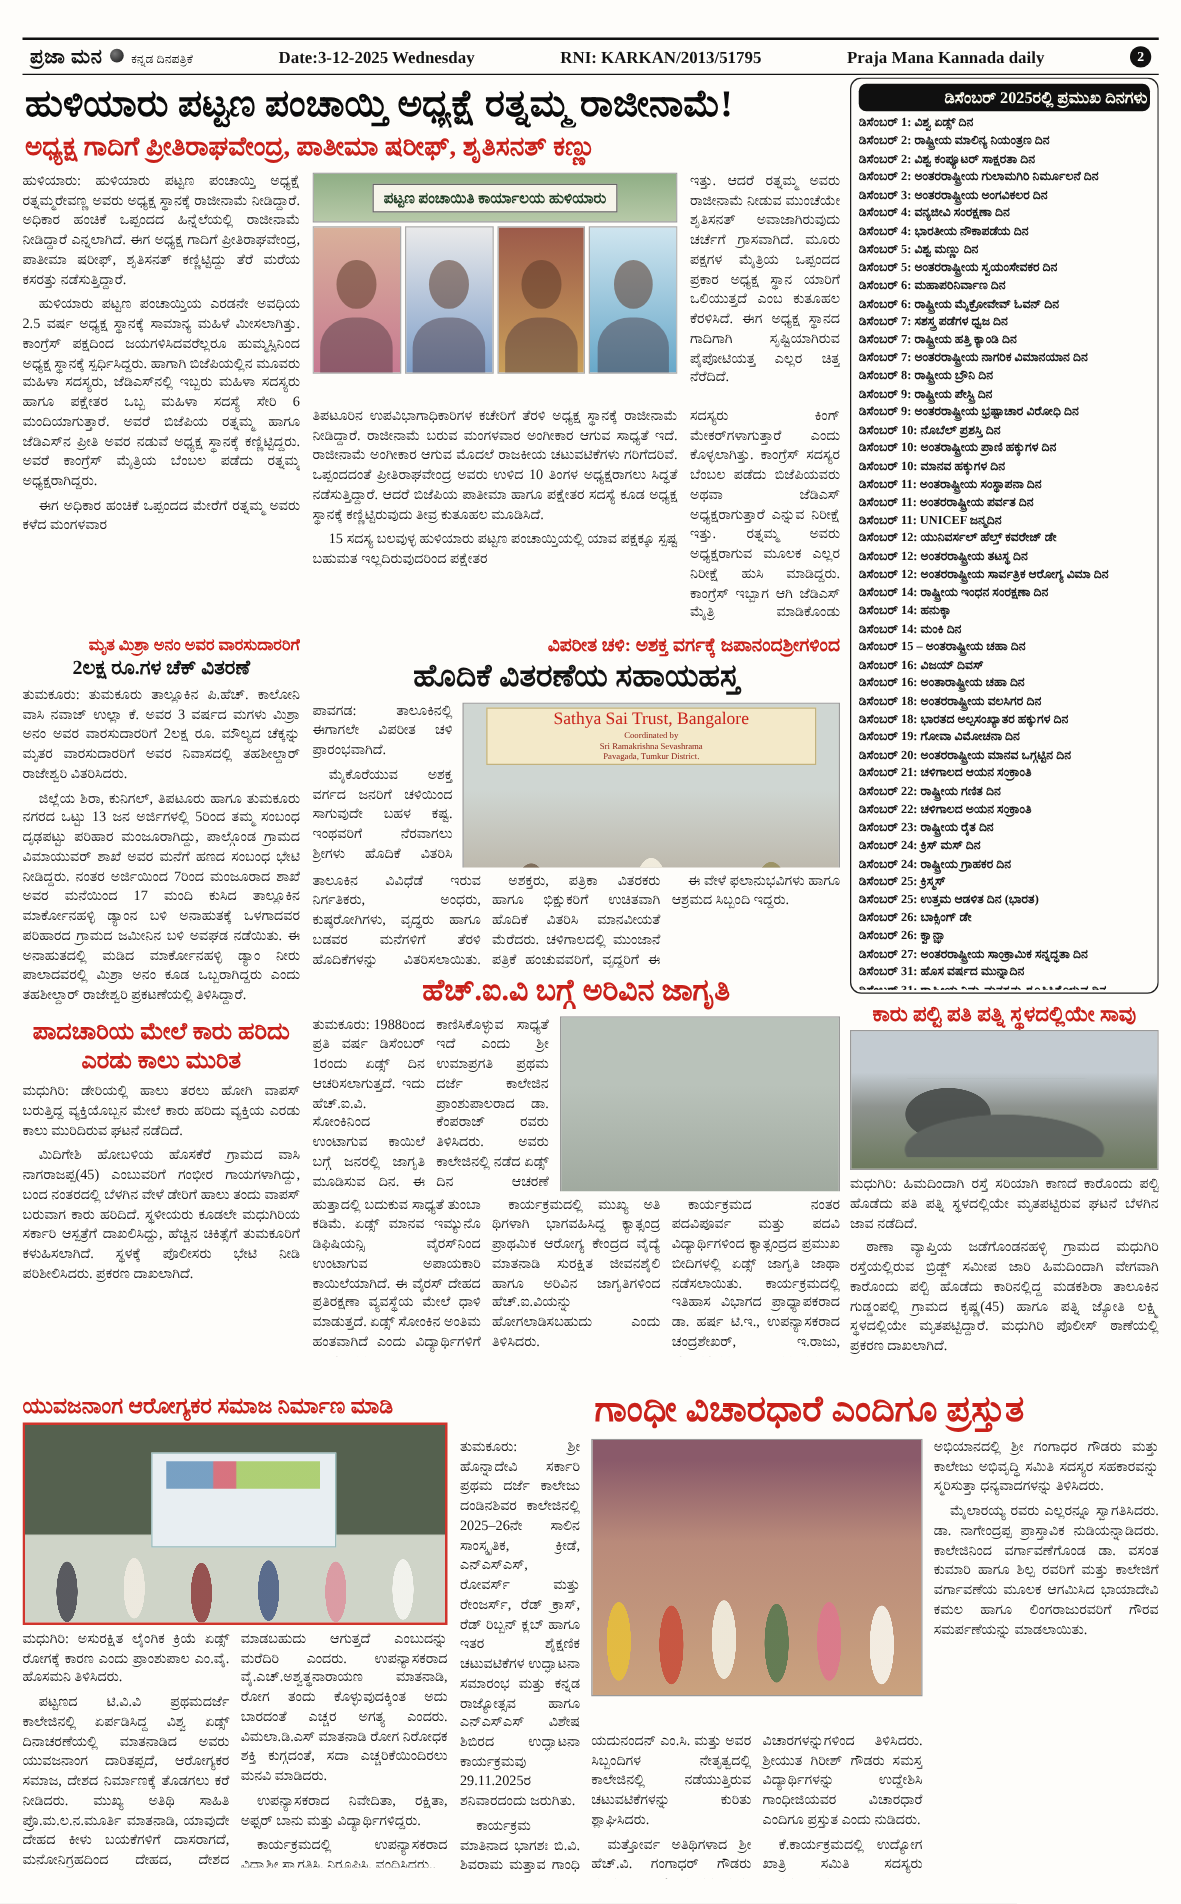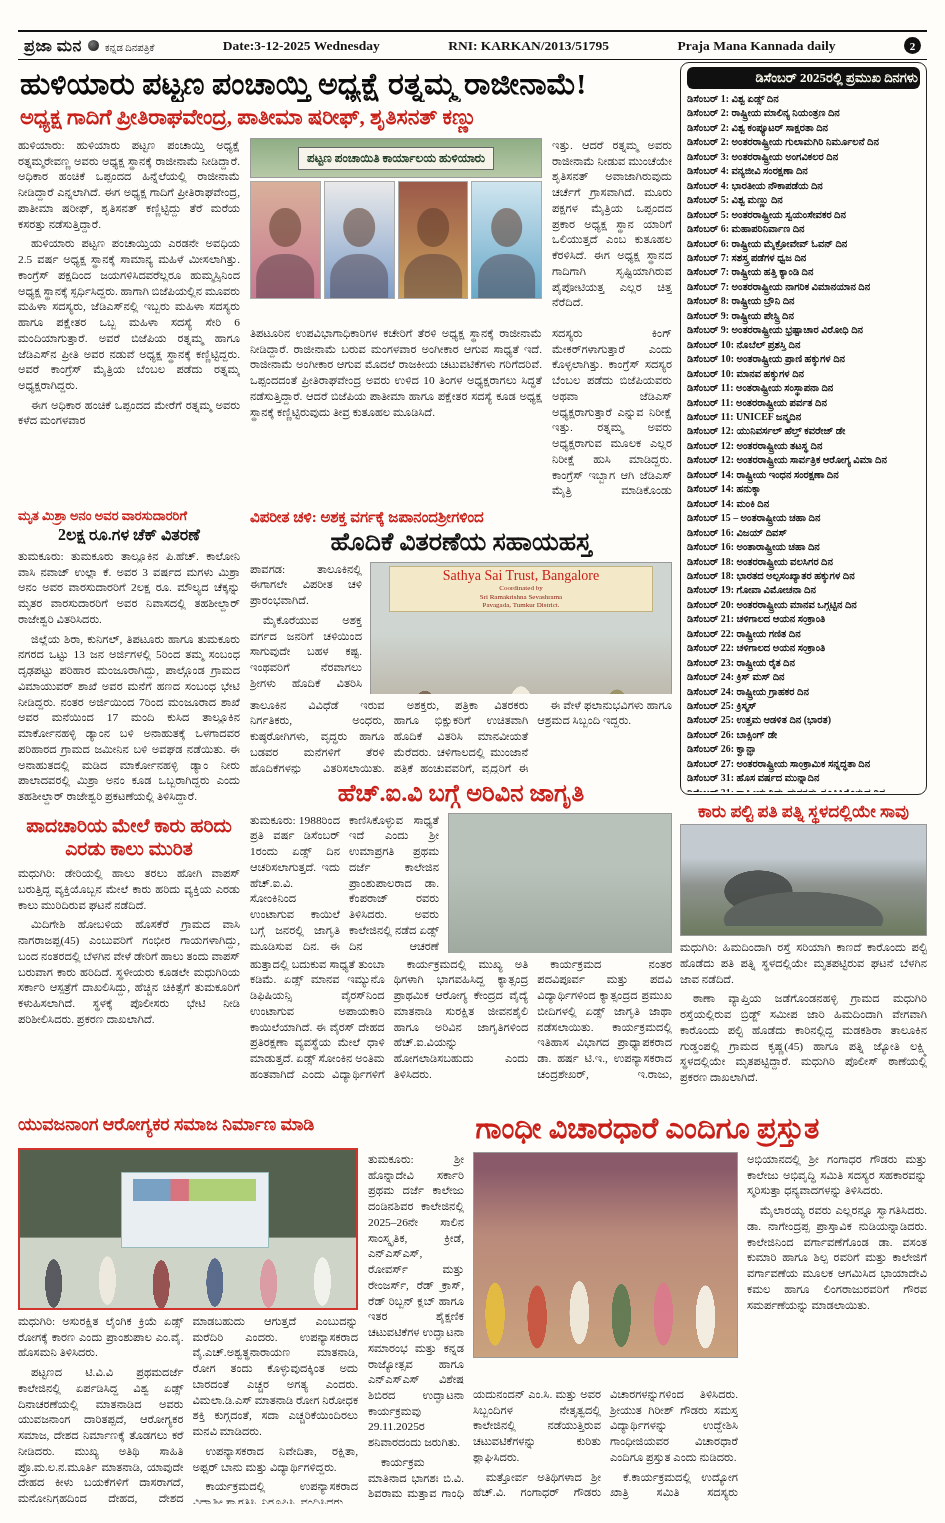--- a/index.html
+++ b/index.html
@@ -49,21 +49,21 @@
     transform:translateX(-50%); border-radius:50%; background:rgba(92,58,42,.55); }
   .portrait::before { content:""; position:absolute; left:50%; bottom:-8%; width:84%; height:46%;
     transform:translateX(-50%); border-radius:45% 45% 0 0; background:rgba(70,50,60,.45); }
   .p1 { background:linear-gradient(180deg,#d9b09a,#c77a92); }
   .p2 { background:linear-gradient(180deg,#e9e9ea,#7f9fc9); }
   .p3 { background:linear-gradient(180deg,#9c5a4a,#caa05a); }
   .p4 { background:linear-gradient(180deg,#cfe5ef,#68a8c9); }
   .photo-box { border:1px solid #999; position:relative; overflow:hidden; }
   
   .mid-zone { display:grid; grid-template-columns: 222px 1fr; column-gap:10px; margin-top:6px; height: 596px; overflow:hidden;}
-  .kicker { color:#c9211a; font-weight:bold; font-size:13px; text-align:left; line-height:1.2; }
+  .kicker { color:#c9211a; font-weight:bold; font-size:13px; text-align:right; line-height:1.2; }
   .h2-black { font-size:16px; font-weight:bold; text-align:center; margin:2px 0 5px; line-height:1.15;}
   .h2-red { color:#c9211a; font-size:19px; font-weight:bold; text-align:center; line-height:1.25; margin:9px 0 5px; }
   .h2-red.big { font-size:24px; margin-top:4px; }
   .left-col { overflow:hidden; }
   .center-col { overflow:hidden; }
   .blanket-row { display:grid; grid-template-columns:112px 1fr; gap:8px; height:132px; overflow:hidden; margin-bottom:4px;}
   .blanket-photo { background:linear-gradient(180deg,#cfd6d2 38%,#b1a492); }
   .banner { position:absolute; top:3px; left:6%; width:88%; background:#f3e9c9; border:1px solid #c2b27e;
     text-align:center; padding:1px 2px; }
   .banner .b1 { color:#c9211a; font-weight:normal; font-size:14px; }
@@ -95,21 +95,21 @@
     border-radius:6px; padding:3px 2px; font-size:13px; }
   .dec-list { height: 700px; overflow:hidden; margin-top:3px; }
   .dec-list p { font-size:9.9px; line-height:1.46; font-weight:bold; margin:0; }
   .car-article { margin-top:6px; }
   .car-photo { height:112px; background:linear-gradient(180deg,#c3cbd1 30%,#8e938f 55%,#6d7a5e); margin:2px 0 4px;}
   .car-shape { position:absolute; bottom:8%; left:8%; width:84%; height:58%;
     background: radial-gradient(ellipse 70% 80% at 50% 90%, #5a5f5c 55%, transparent 56%),
                 radial-gradient(ellipse 30% 60% at 28% 45%, #474b49 55%, transparent 56%);
     border-radius: 18px 40px 8px 8px; opacity:.9; }
   
-  .youth-headline { color:#c9211a; font-size:17.5px; font-weight:bold; white-space:nowrap; overflow:hidden; padding:4px 0 13px;}
+  .youth-headline { color:#c9211a; font-size:17.5px; font-weight:bold; white-space:nowrap; overflow:hidden; padding:4px 0 3px;}
   .youth-photo { height:162px; border:2px solid #d0342c; background:linear-gradient(180deg,#55614f 55%,#cfd4c8 56%); margin-bottom:4px;}
   .board-banner { position:absolute; top:14%; left:30%; width:44%; height:48%; background:#e8eef2; border:1px solid #9bb; }
   .board-banner::before { content:""; position:absolute; top:8%; left:8%; width:84%; height:30%;
     background:linear-gradient(90deg,#2e6da4 30%, #c23 31%, #c23 45%, #8b2 46%); opacity:.6;}
   .two-cols { display:grid; grid-template-columns:1fr 1fr; gap:9px; overflow:hidden; height:190px;}
   .gandhi-headline { color:#c9211a; font-size:29px; font-weight:bold; text-align:center; white-space:nowrap; overflow:hidden; padding:2px 0 6px;}
   .gandhi-grid { display:grid; grid-template-columns: 96px 1fr 180px; grid-template-rows: 212px 1fr;
     gap:23px 9px; height: 352px; overflow:hidden;}
   .g-c1 { grid-row:1/3; overflow:hidden;}
   .g-ph { grid-column:2; grid-row:1;}
@@ -164,20 +164,21 @@
             <div class="portrait p2"></div>
             <div class="portrait p3"></div>
             <div class="portrait p4"></div>
           </div>
         </div>
         <div class="colD body-text">
             <p>ಇತ್ತು. ಆದರೆ ರತ್ನಮ್ಮ ಅವರು ರಾಜೀನಾಮೆ ನೀಡುವ ಮುಂಚೆಯೇ ಶೃತಿಸನತ್ ಅವಾಜಾಗಿರುವುದು ಚರ್ಚೆಗೆ ಗ್ರಾಸವಾಗಿದೆ. ಮೂರು ಪಕ್ಷಗಳ ಮೈತ್ರಿಯ ಒಪ್ಪಂದದ ಪ್ರಕಾರ ಅಧ್ಯಕ್ಷ ಸ್ಥಾನ ಯಾರಿಗೆ ಒಲಿಯುತ್ತದೆ ಎಂಬ ಕುತೂಹಲ ಕೆರಳಿಸಿದೆ. ಈಗ ಅಧ್ಯಕ್ಷ ಸ್ಥಾನದ ಗಾದಿಗಾಗಿ ಸೃಷ್ಟಿಯಾಗಿರುವ ಪೈಪೋಟಿಯತ್ತ ಎಲ್ಲರ ಚಿತ್ತ ನೆರೆದಿದೆ.</p>
           </div>
         <div class="colB body-text">
             <p>ತಿಪಟೂರಿನ ಉಪವಿಭಾಗಾಧಿಕಾರಿಗಳ ಕಚೇರಿಗೆ ತೆರಳಿ ಅಧ್ಯಕ್ಷ ಸ್ಥಾನಕ್ಕೆ ರಾಜೀನಾಮೆ ನೀಡಿದ್ದಾರೆ. ರಾಜೀನಾಮೆ ಬರುವ ಮಂಗಳವಾರ ಅಂಗೀಕಾರ ಆಗುವ ಸಾಧ್ಯತೆ ಇದೆ. ರಾಜೀನಾಮೆ ಅಂಗೀಕಾರ ಆಗುವ ಮೊದಲೆ ರಾಜಕೀಯ ಚಟುವಟಿಕೆಗಳು ಗರಿಗೆದರಿವೆ. ಒಪ್ಪಂದದಂತೆ ಪ್ರೀತಿರಾಘವೇಂದ್ರ ಅವರು ಉಳಿದ 10 ತಿಂಗಳ ಅಧ್ಯಕ್ಷರಾಗಲು ಸಿದ್ಧತೆ ನಡೆಸುತ್ತಿದ್ದಾರೆ. ಆದರೆ ಬಿಜೆಪಿಯ ಪಾತೀಮಾ ಹಾಗೂ ಪಕ್ಷೇತರ ಸದಸ್ಯೆ ಕೂಡ ಅಧ್ಯಕ್ಷ ಸ್ಥಾನಕ್ಕೆ ಕಣ್ಣಿಟ್ಟಿರುವುದು ತೀವ್ರ ಕುತೂಹಲ ಮೂಡಿಸಿದೆ.</p>
+            <p>15 ಸದಸ್ಯ ಬಲವುಳ್ಳ ಹುಳಿಯಾರು ಪಟ್ಟಣ ಪಂಚಾಯ್ತಿಯಲ್ಲಿ ಯಾವ ಪಕ್ಷಕ್ಕೂ ಸ್ಪಷ್ಟ ಬಹುಮತ ಇಲ್ಲದಿರುವುದರಿಂದ ಪಕ್ಷೇತರ</p>
           </div>
         <div class="colC body-text">
             <p>ಸದಸ್ಯರು ಕಿಂಗ್ ಮೇಕರ್‌ಗಳಾಗುತ್ತಾರೆ ಎಂದು ಕೊಳ್ಳಲಾಗಿತ್ತು. ಕಾಂಗ್ರೆಸ್ ಸದಸ್ಯರ ಬೆಂಬಲ ಪಡೆದು ಬಿಜೆಪಿಯವರು ಅಥವಾ ಜೆಡಿಎಸ್ ಅಧ್ಯಕ್ಷರಾಗುತ್ತಾರೆ ಎನ್ನುವ ನಿರೀಕ್ಷೆ ಇತ್ತು. ರತ್ನಮ್ಮ ಅವರು ಅಧ್ಯಕ್ಷರಾಗುವ ಮೂಲಕ ಎಲ್ಲರ ನಿರೀಕ್ಷೆ ಹುಸಿ ಮಾಡಿದ್ದರು. ಕಾಂಗ್ರೆಸ್ ಇಬ್ಬಾಗ ಆಗಿ ಜೆಡಿಎಸ್ ಮೈತ್ರಿ ಮಾಡಿಕೊಂಡು ಅವಿರೋಧವಾಗಿ ಗಾದಿ ಹಿಡಿದರು. ಇತಿಹಾಸದಲ್ಲಿ ಮೊದಲ ಬಾರಿಗೆ ಮೂರು ಪಕ್ಷದ ಮೈತ್ರಿ ಚುನಾವಣೆ ನಡೆಯಿತು.</p>
           </div>
       </div>
 
       <div class="mid-zone">
 
         <div class="left-col">
           <div class="kicker">ಮೃತ ಮಿಶ್ರಾ ಅನಂ ಅವರ ವಾರಸುದಾರರಿಗೆ</div>

